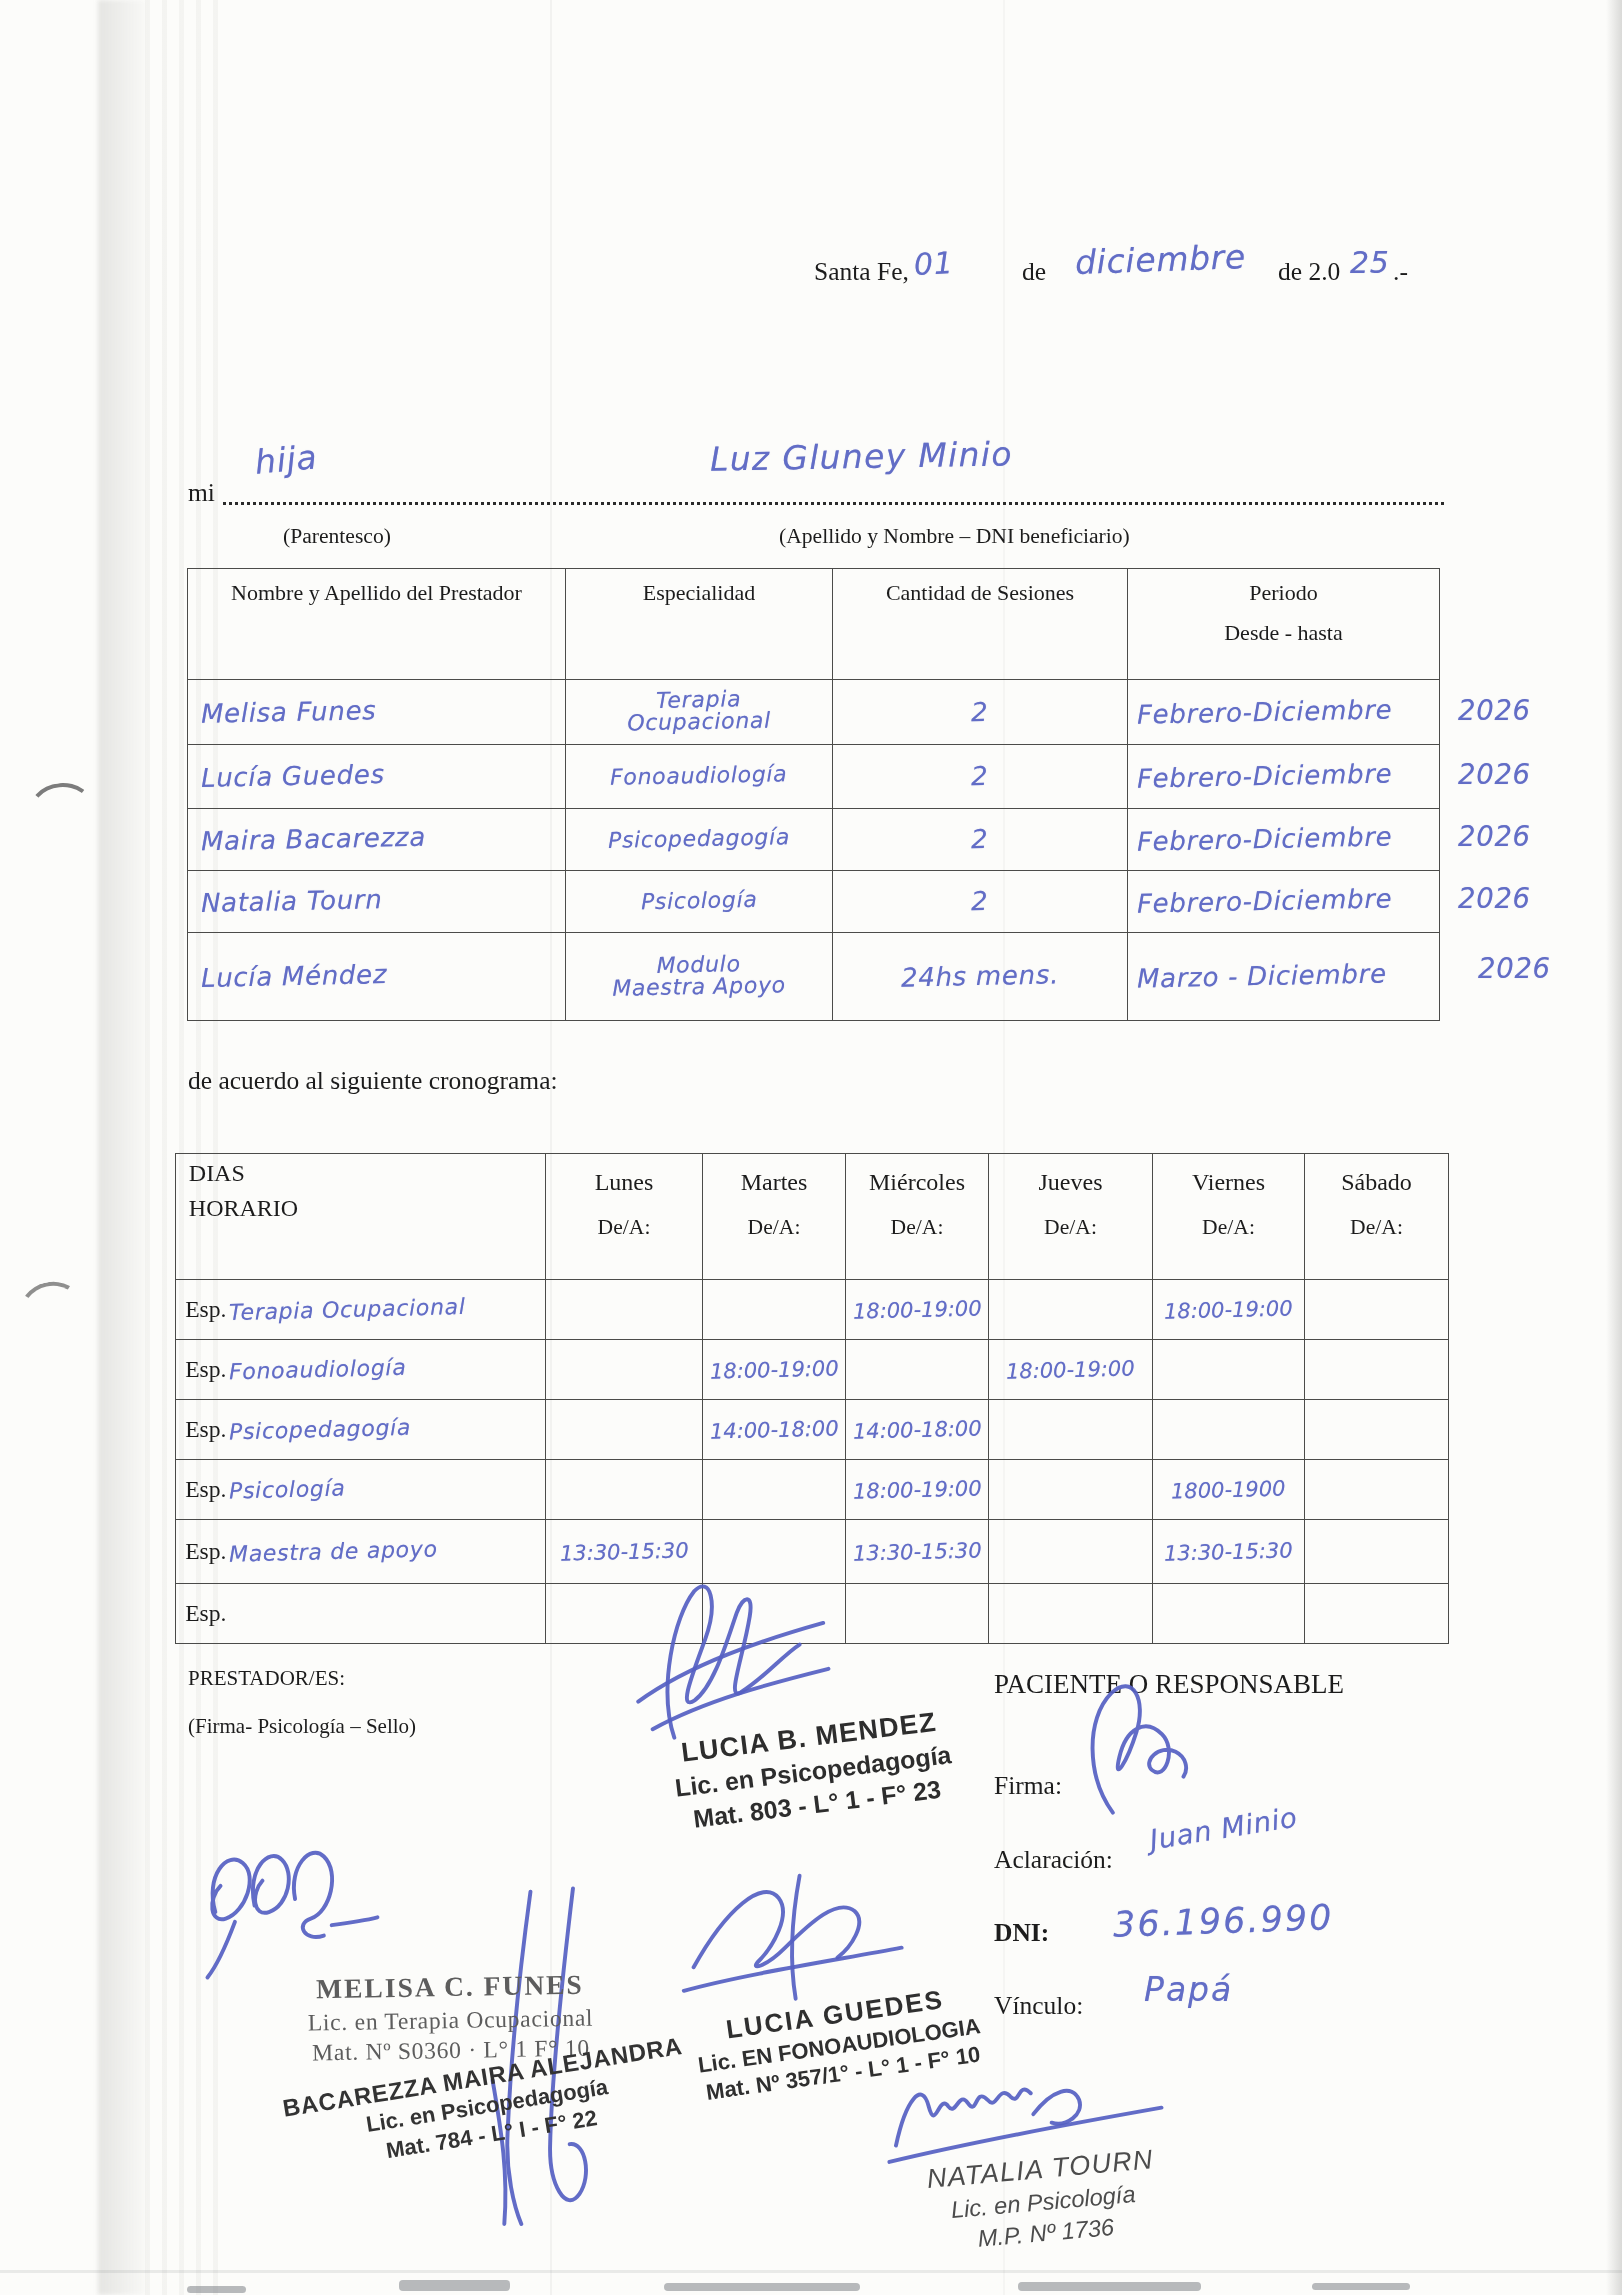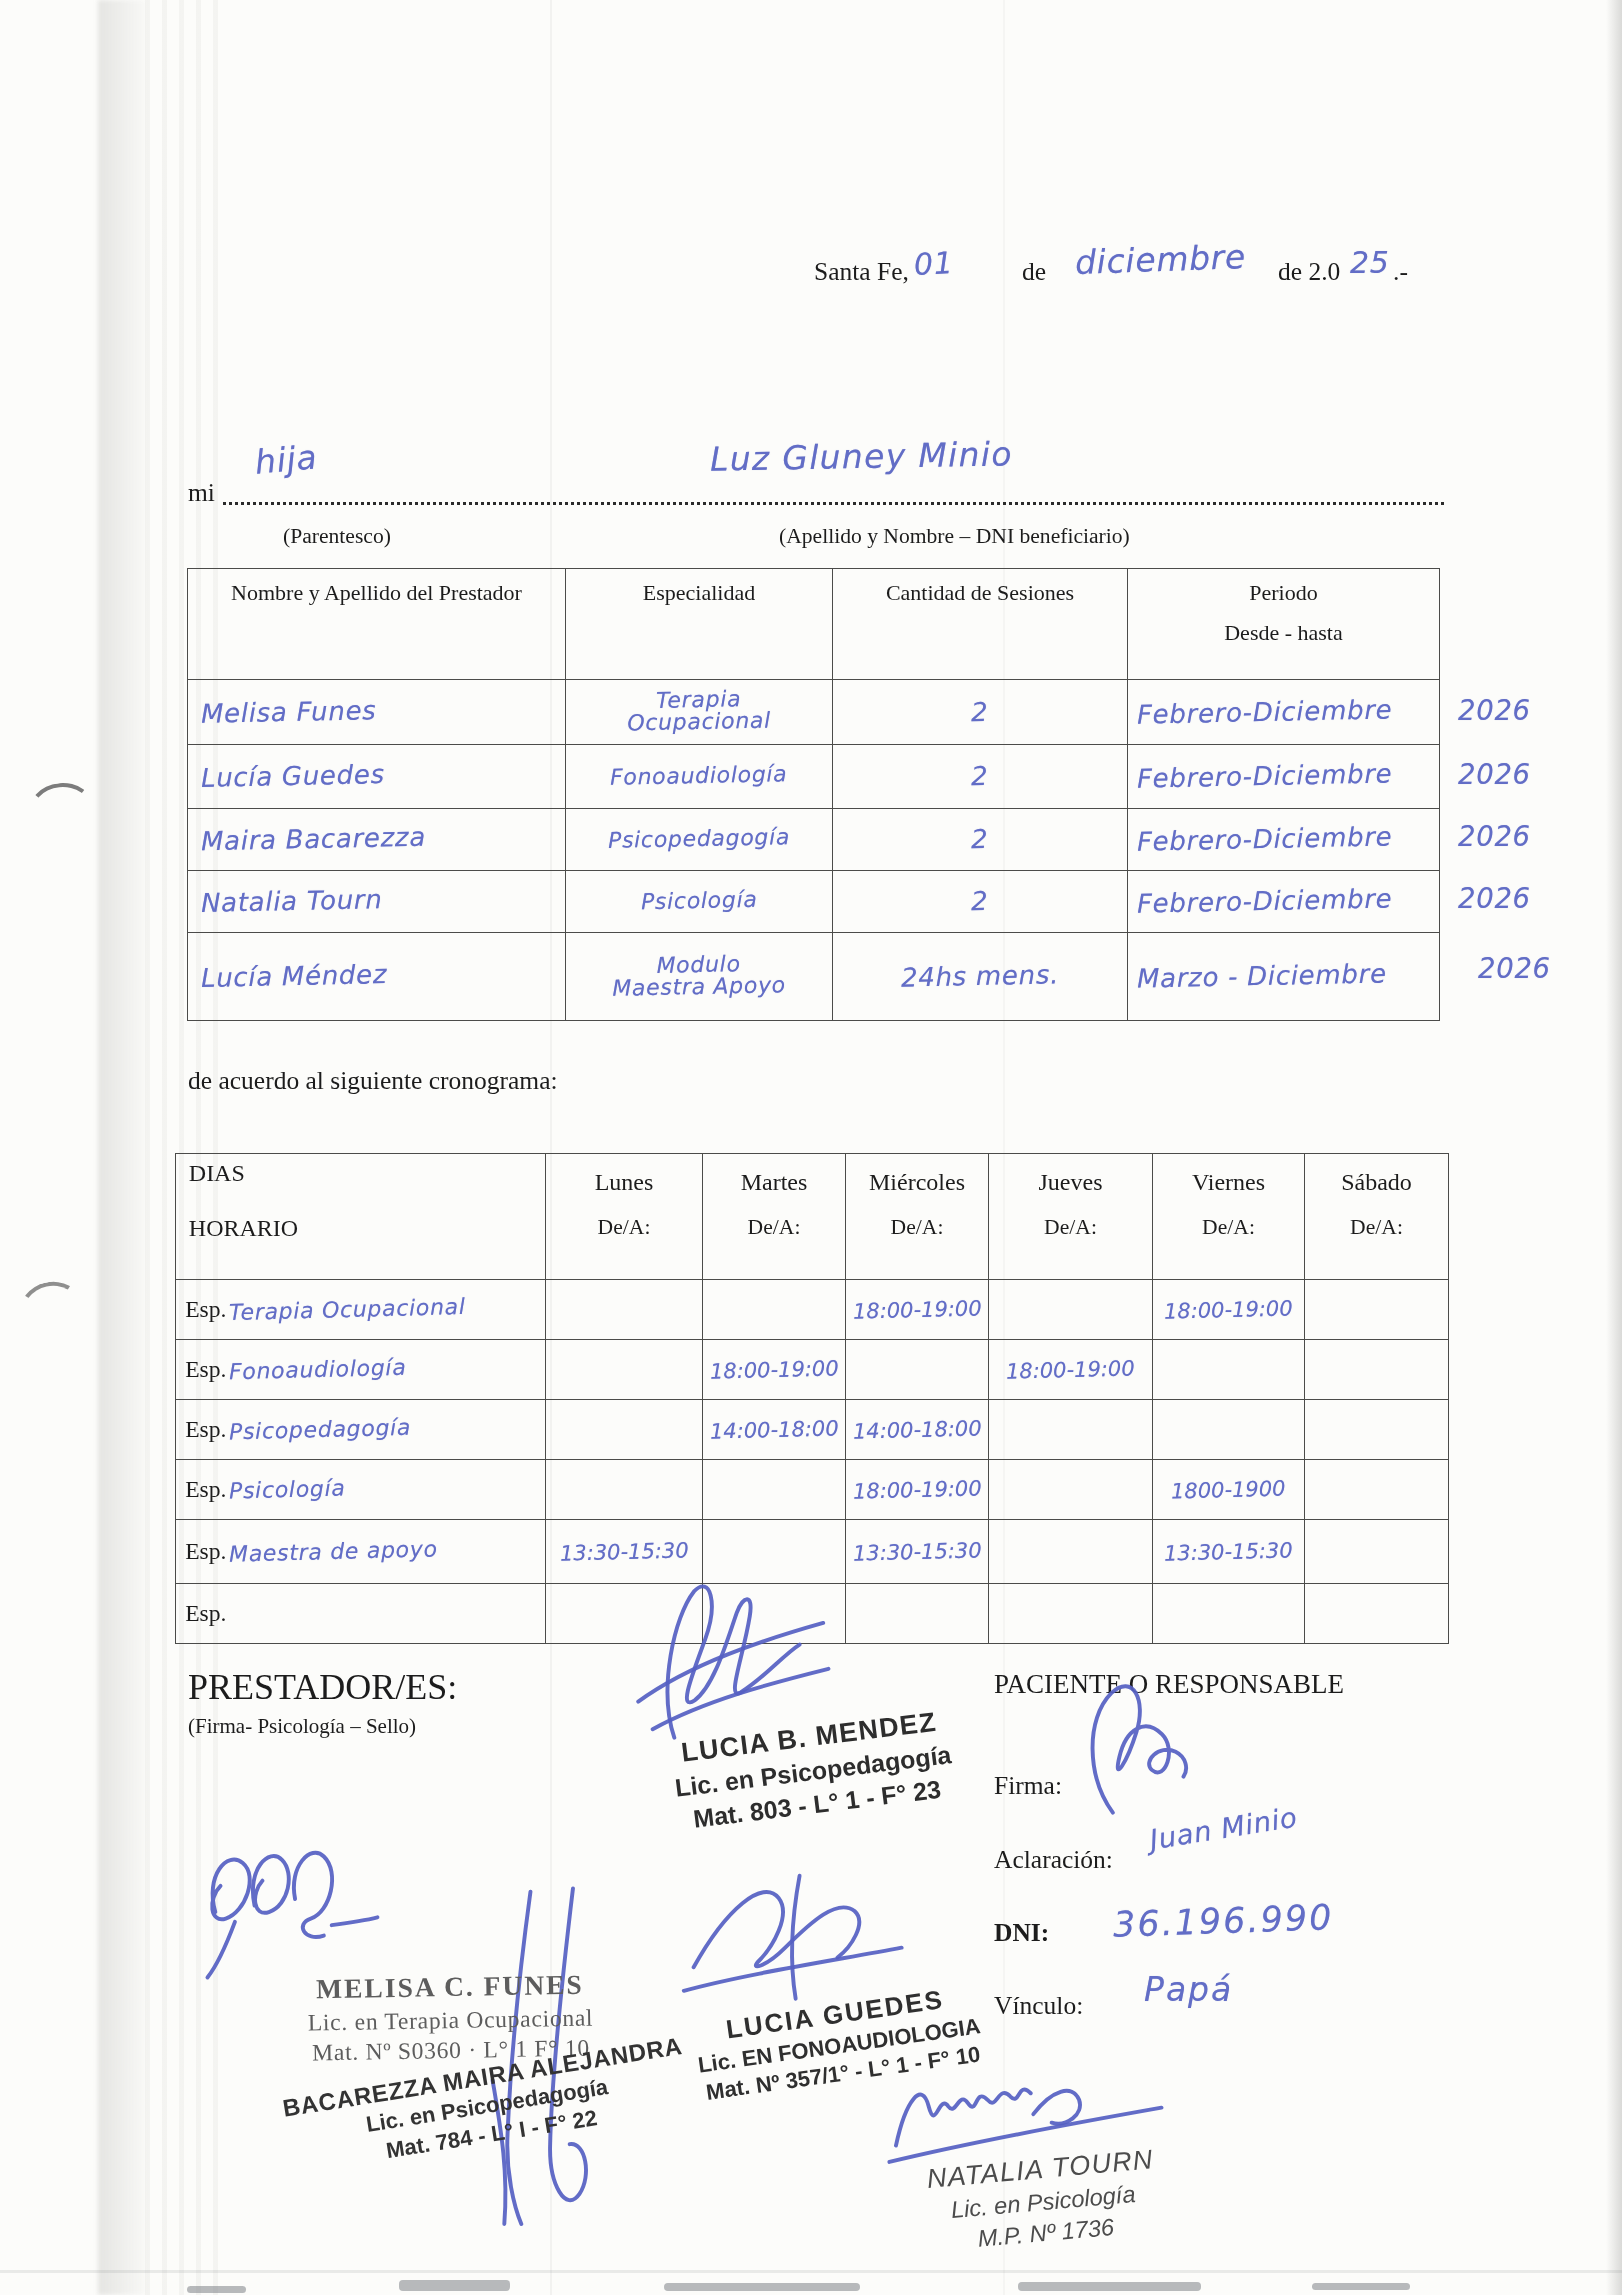--- a/index.html
+++ b/index.html
@@ -186,21 +186,21 @@
         <col style="width:143px">
         <col style="width:143px">
         <col style="width:164px">
         <col style="width:152px">
         <col style="width:144px">
       </colgroup>
     <tbody>
         <tr style="height:126px;">
       <td class="hdr">
         <div class="corner-line" style="margin-top:5px;">DIAS</div>
-        <div class="corner-line" style="margin-top:28px;">HORARIO</div>
+        <div class="corner-line" style="margin-top:8px;">HORARIO</div>
       </td>
       <td class="hdr">
         <div class="day-name">Lunes</div>
         <div class="day-dea">De/A:</div>
       </td>
       <td class="hdr">
         <div class="day-name">Martes</div>
         <div class="day-dea">De/A:</div>
       </td>
       <td class="hdr">
@@ -271,21 +271,21 @@
       <td class="cell-time"></td>
       <td class="cell-time"></td>
       <td class="cell-time"></td>
       <td class="cell-time"></td>
       <td class="cell-time"></td>
       <td class="cell-time"></td>
     </tr>
   </tbody>
     </table>
 
-  <div class="printed" style="left:188px;top:1666px;font-size:36px;">PRESTADOR/ES:</div>
+  <div class="printed" style="left:188px;top:1666px;font-size:21px;">PRESTADOR/ES:</div>
   <div class="printed" style="left:188px;top:1714px;font-size:21px;">(Firma- Psicología – Sello)</div>
 
   <div class="printed" style="left:994px;top:1669px;font-size:27px;">PACIENTE O  RESPONSABLE</div>
   <div class="printed" style="left:994px;top:1771px;font-size:25.5px;">Firma:</div>
   <div class="printed" style="left:994px;top:1845px;font-size:25.5px;">Aclaración:</div>
   <div class="printed" style="left:994px;top:1918px;font-size:25.5px;font-weight:bold;">DNI:</div>
   <div class="printed" style="left:994px;top:1991px;font-size:25.5px;">Vínculo:</div>
 
   <div class="hw" style="left:1149px;top:1812px;font-size:27.5px;transform:rotate(-9deg);">Juan Minio</div>
   <div class="hw" style="left:1113px;top:1901px;font-size:35px;transform:rotate(-2deg);letter-spacing:2px;">36.196.990</div>

